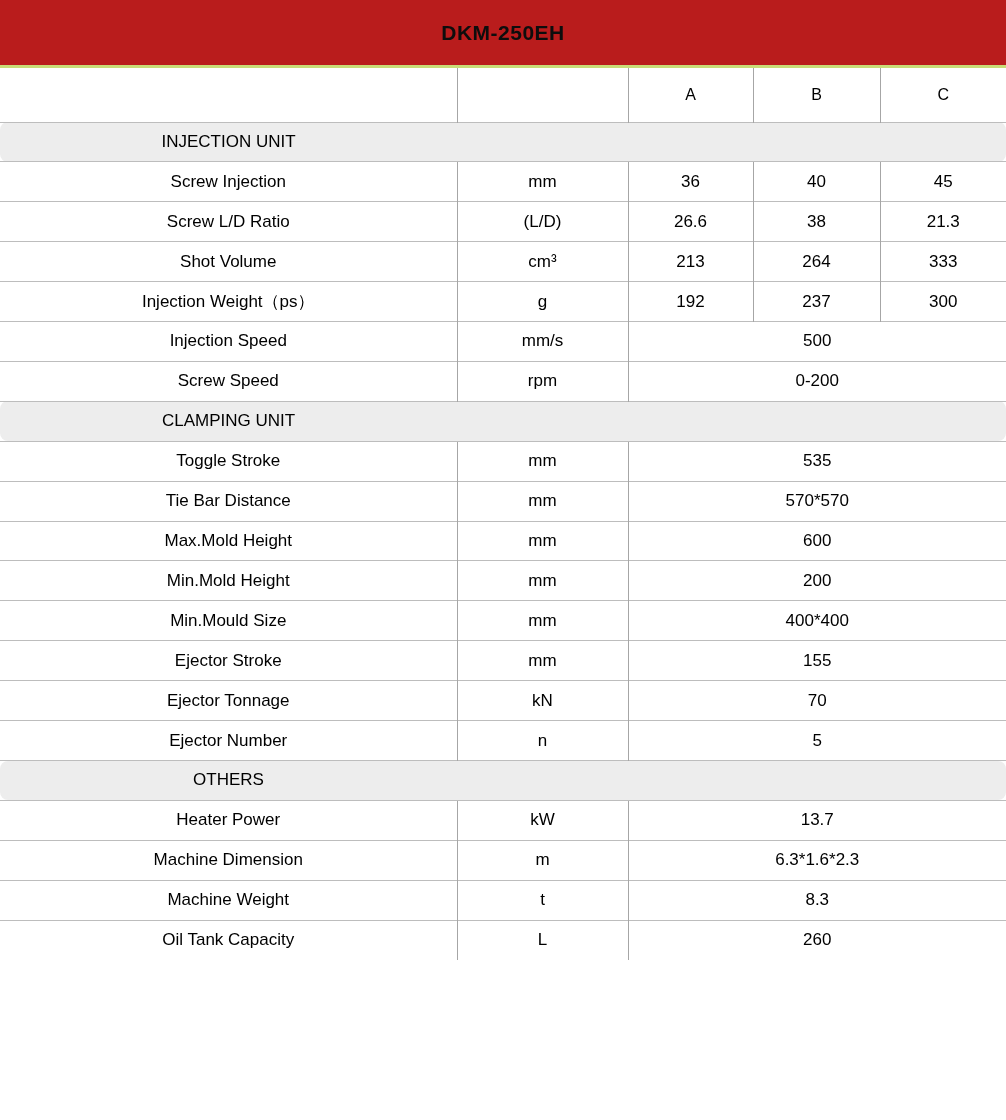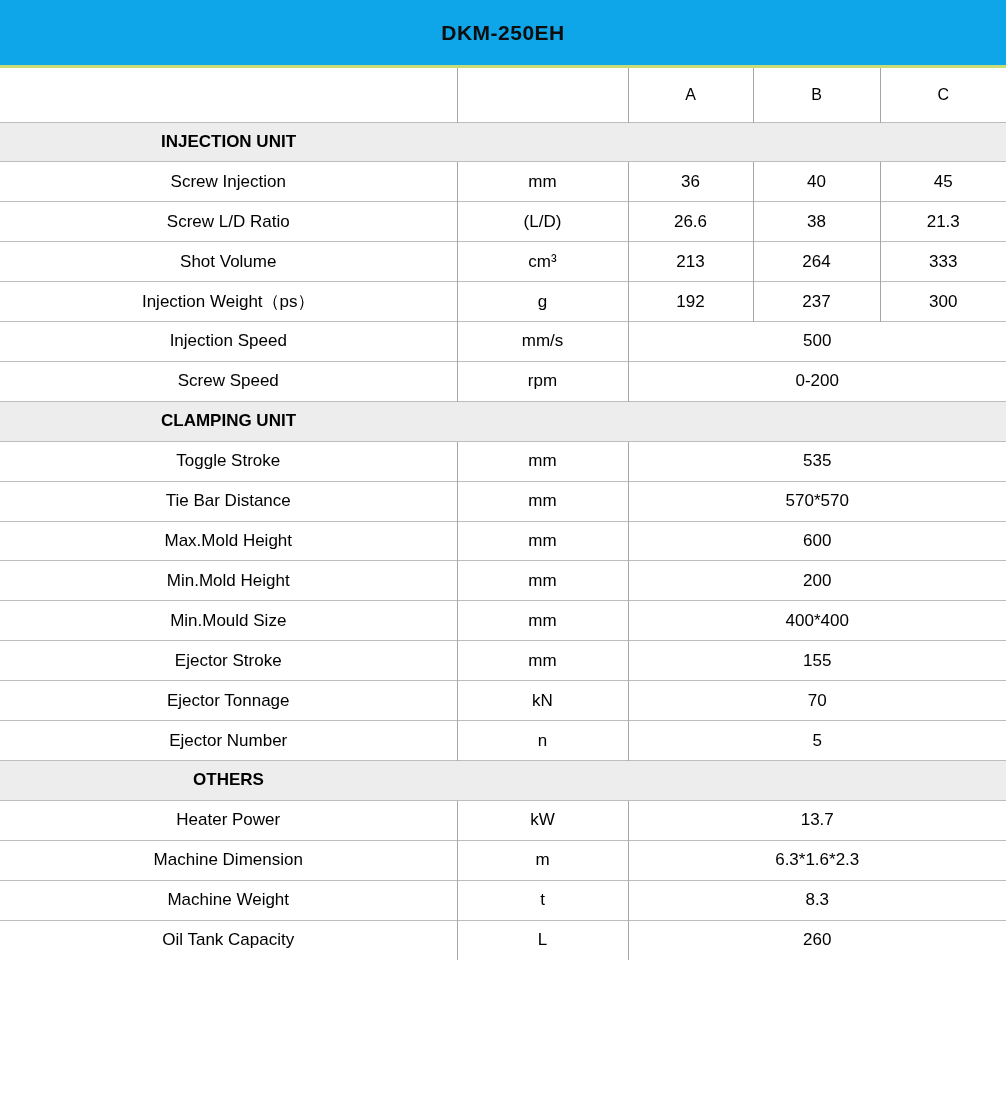--- a/index.html
+++ b/index.html
@@ -4,21 +4,21 @@
 <style>
   html, body { margin: 0; padding: 0; background: #fff; }
   body {
     width: 1006px;
     font-family: "Liberation Sans", sans-serif;
     color: #000;
     -webkit-font-smoothing: antialiased;
   }
   .title-bar {
     height: 65px;
-    background: #0ea5e9;
+    background: #b91c1c;
     border-bottom: 3px solid #c9dc77;
     display: flex;
     align-items: center;
     justify-content: center;
   }
   .title-bar span {
     font-size: 21px;
     font-weight: 700;
     letter-spacing: 0.5px;
     color: #0d0d0d;
@@ -36,21 +36,22 @@
     overflow: hidden;
     white-space: nowrap;
   }
   tr.cols-header { height: 54px; }
   tr.cols-header td { font-size: 16px; }
   tr.row, tr.section { height: 39.92px; }
   tr.row td { border-top: 1px solid #bdbdbd; }
   tr.section td {
     border-top: 1px solid #bdbdbd;
     background: #ededed;
-    font-weight: 700;
+    font-weight: 400;
+    border-radius: 8px;
   }
   tr.section .section-inner {
     display: block;
     width: 457px;
     text-align: center;
   }
   .vline { border-left: 1px solid #a6a6a6; }
 </style>
 </head>
 <body>

